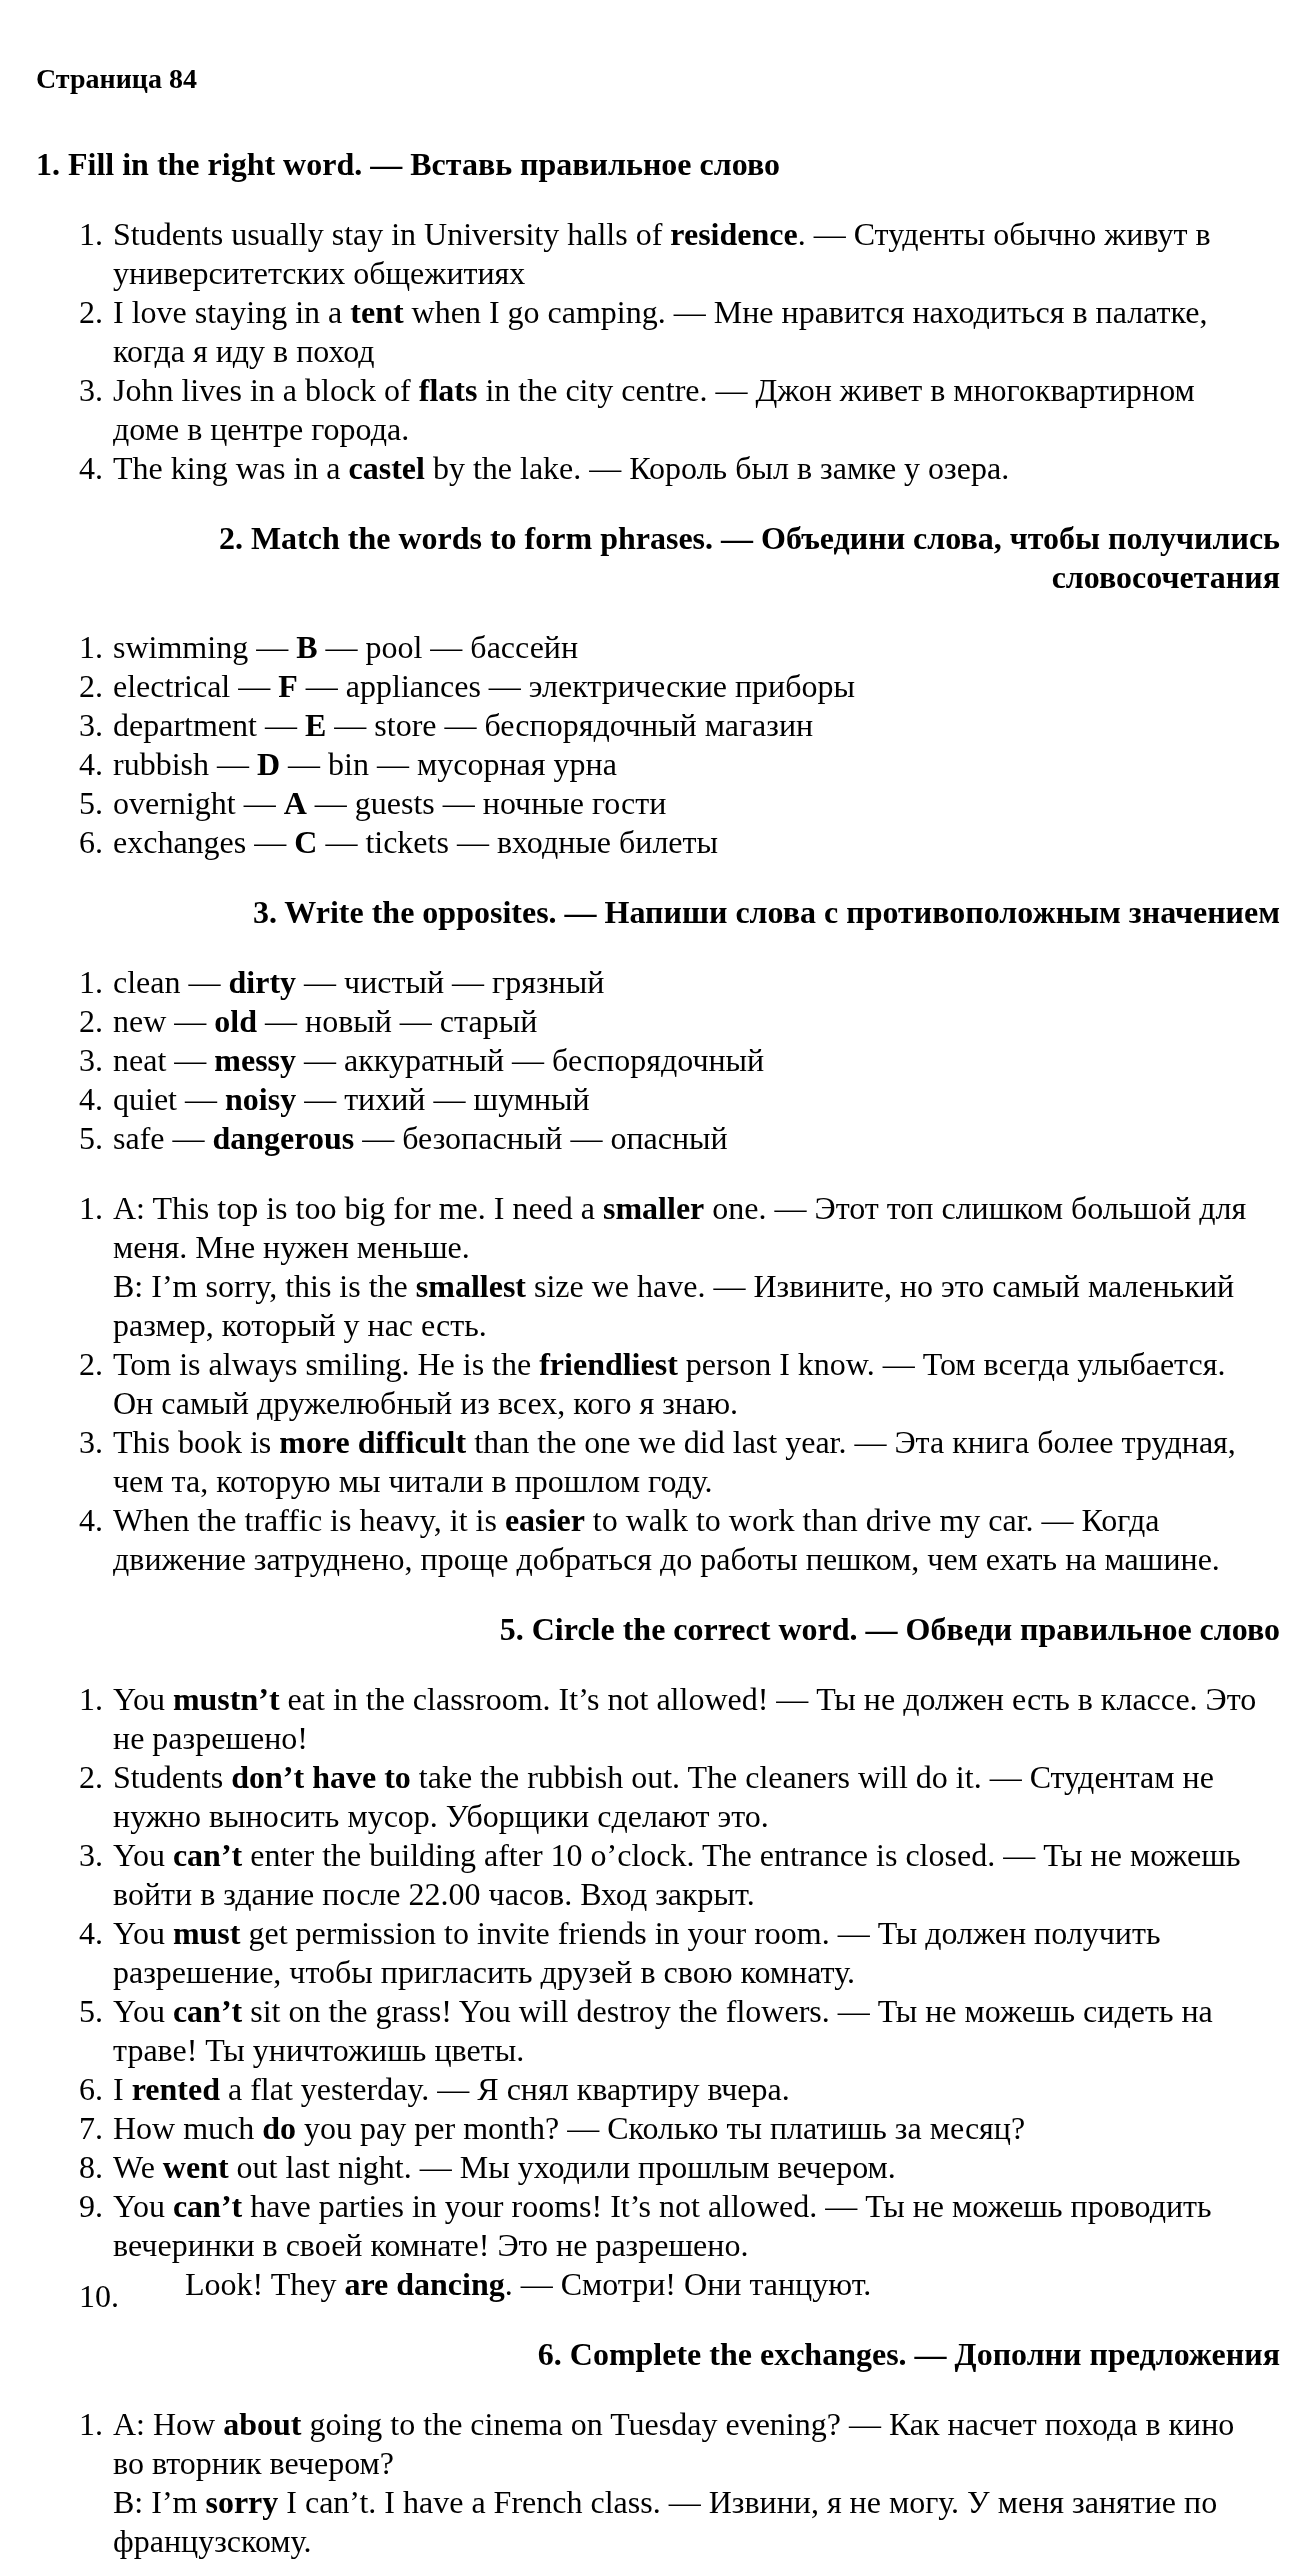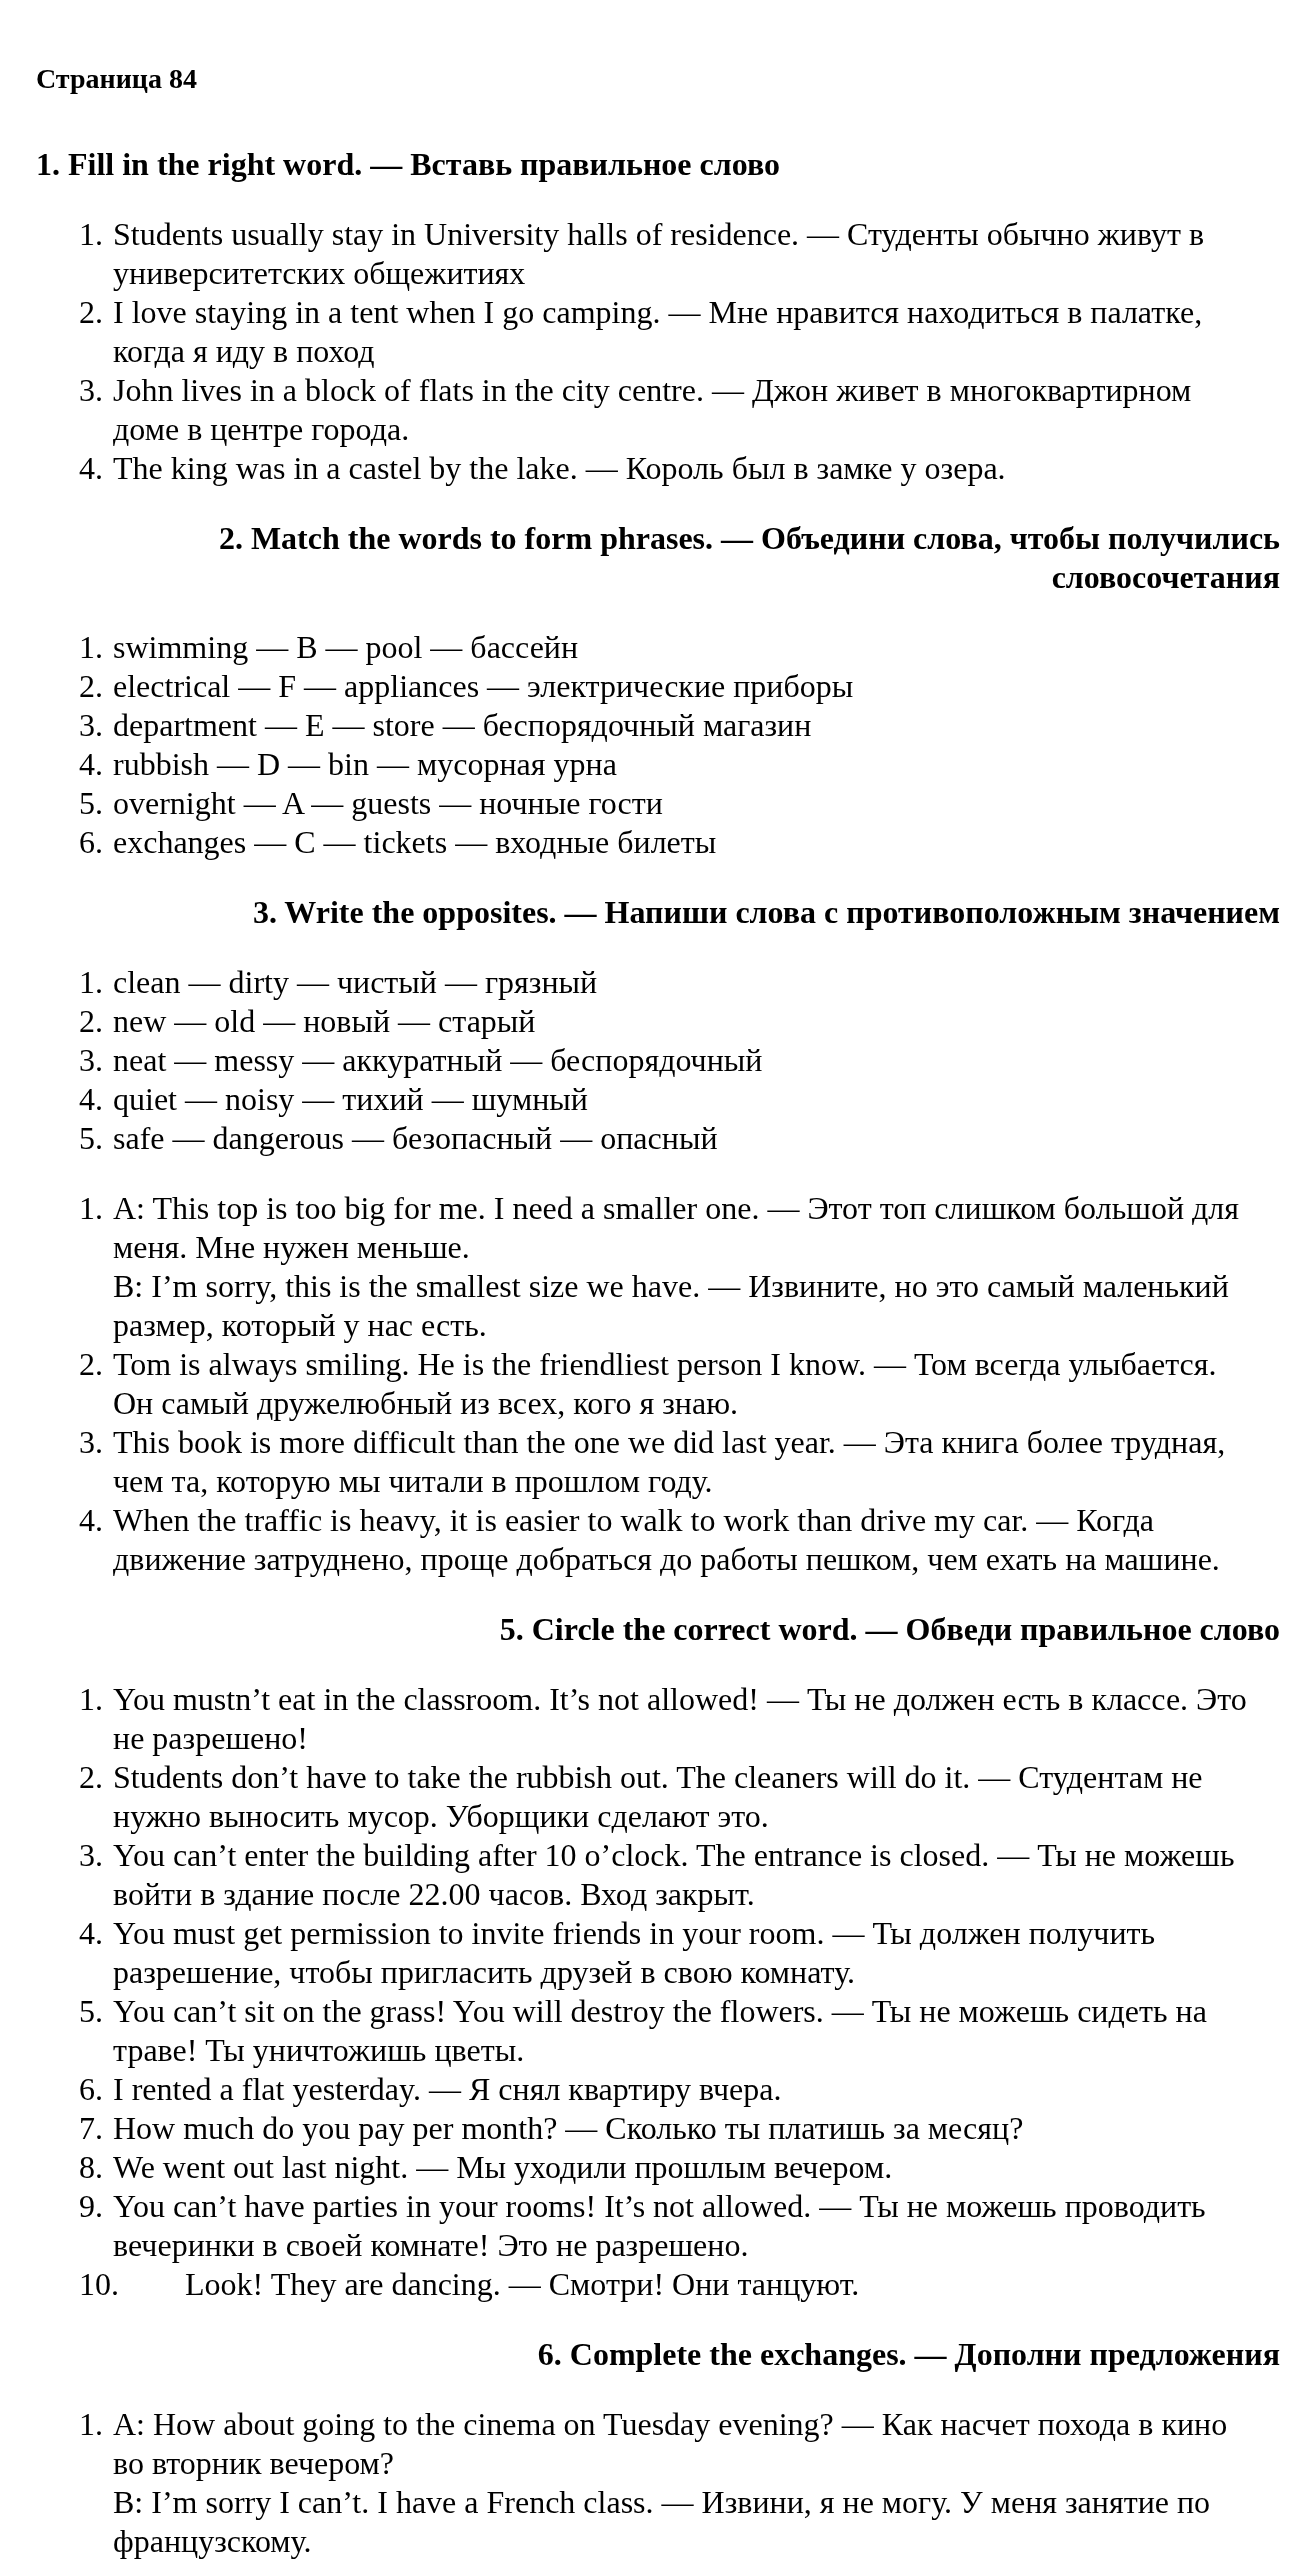--- a/index.html
+++ b/index.html
@@ -36,24 +36,24 @@
     font-size: 32px;
     line-height: 39px;
     padding-left: 77px;
     padding-right: 20.6px;
   }
   .item-num {
     position: absolute;
     left: 43px;
     top: 0;
   }
-  .item.wide-num .item-num { left: 43px; }
+  .item.wide-num .item-num { left: 43px; margin-top: 12px; }
   .item.wide-num .item-text { display: block; text-indent: 72px; margin-left: -77px; padding-left: 77px; }
   .line { display: block; }
-  b.bold { font-weight: normal; }
+  b.bold { font-weight: bold; }
 </style>
 </head>
 <body>
 
 <div>
   <div class="page-title">Страница 84</div>
   <div id="sections">
       <div class="section" id="sec-1">
         <div class="section-header">1. Fill in the right word. — Вставь правильное слово</div>
         <ol class="item-list">

